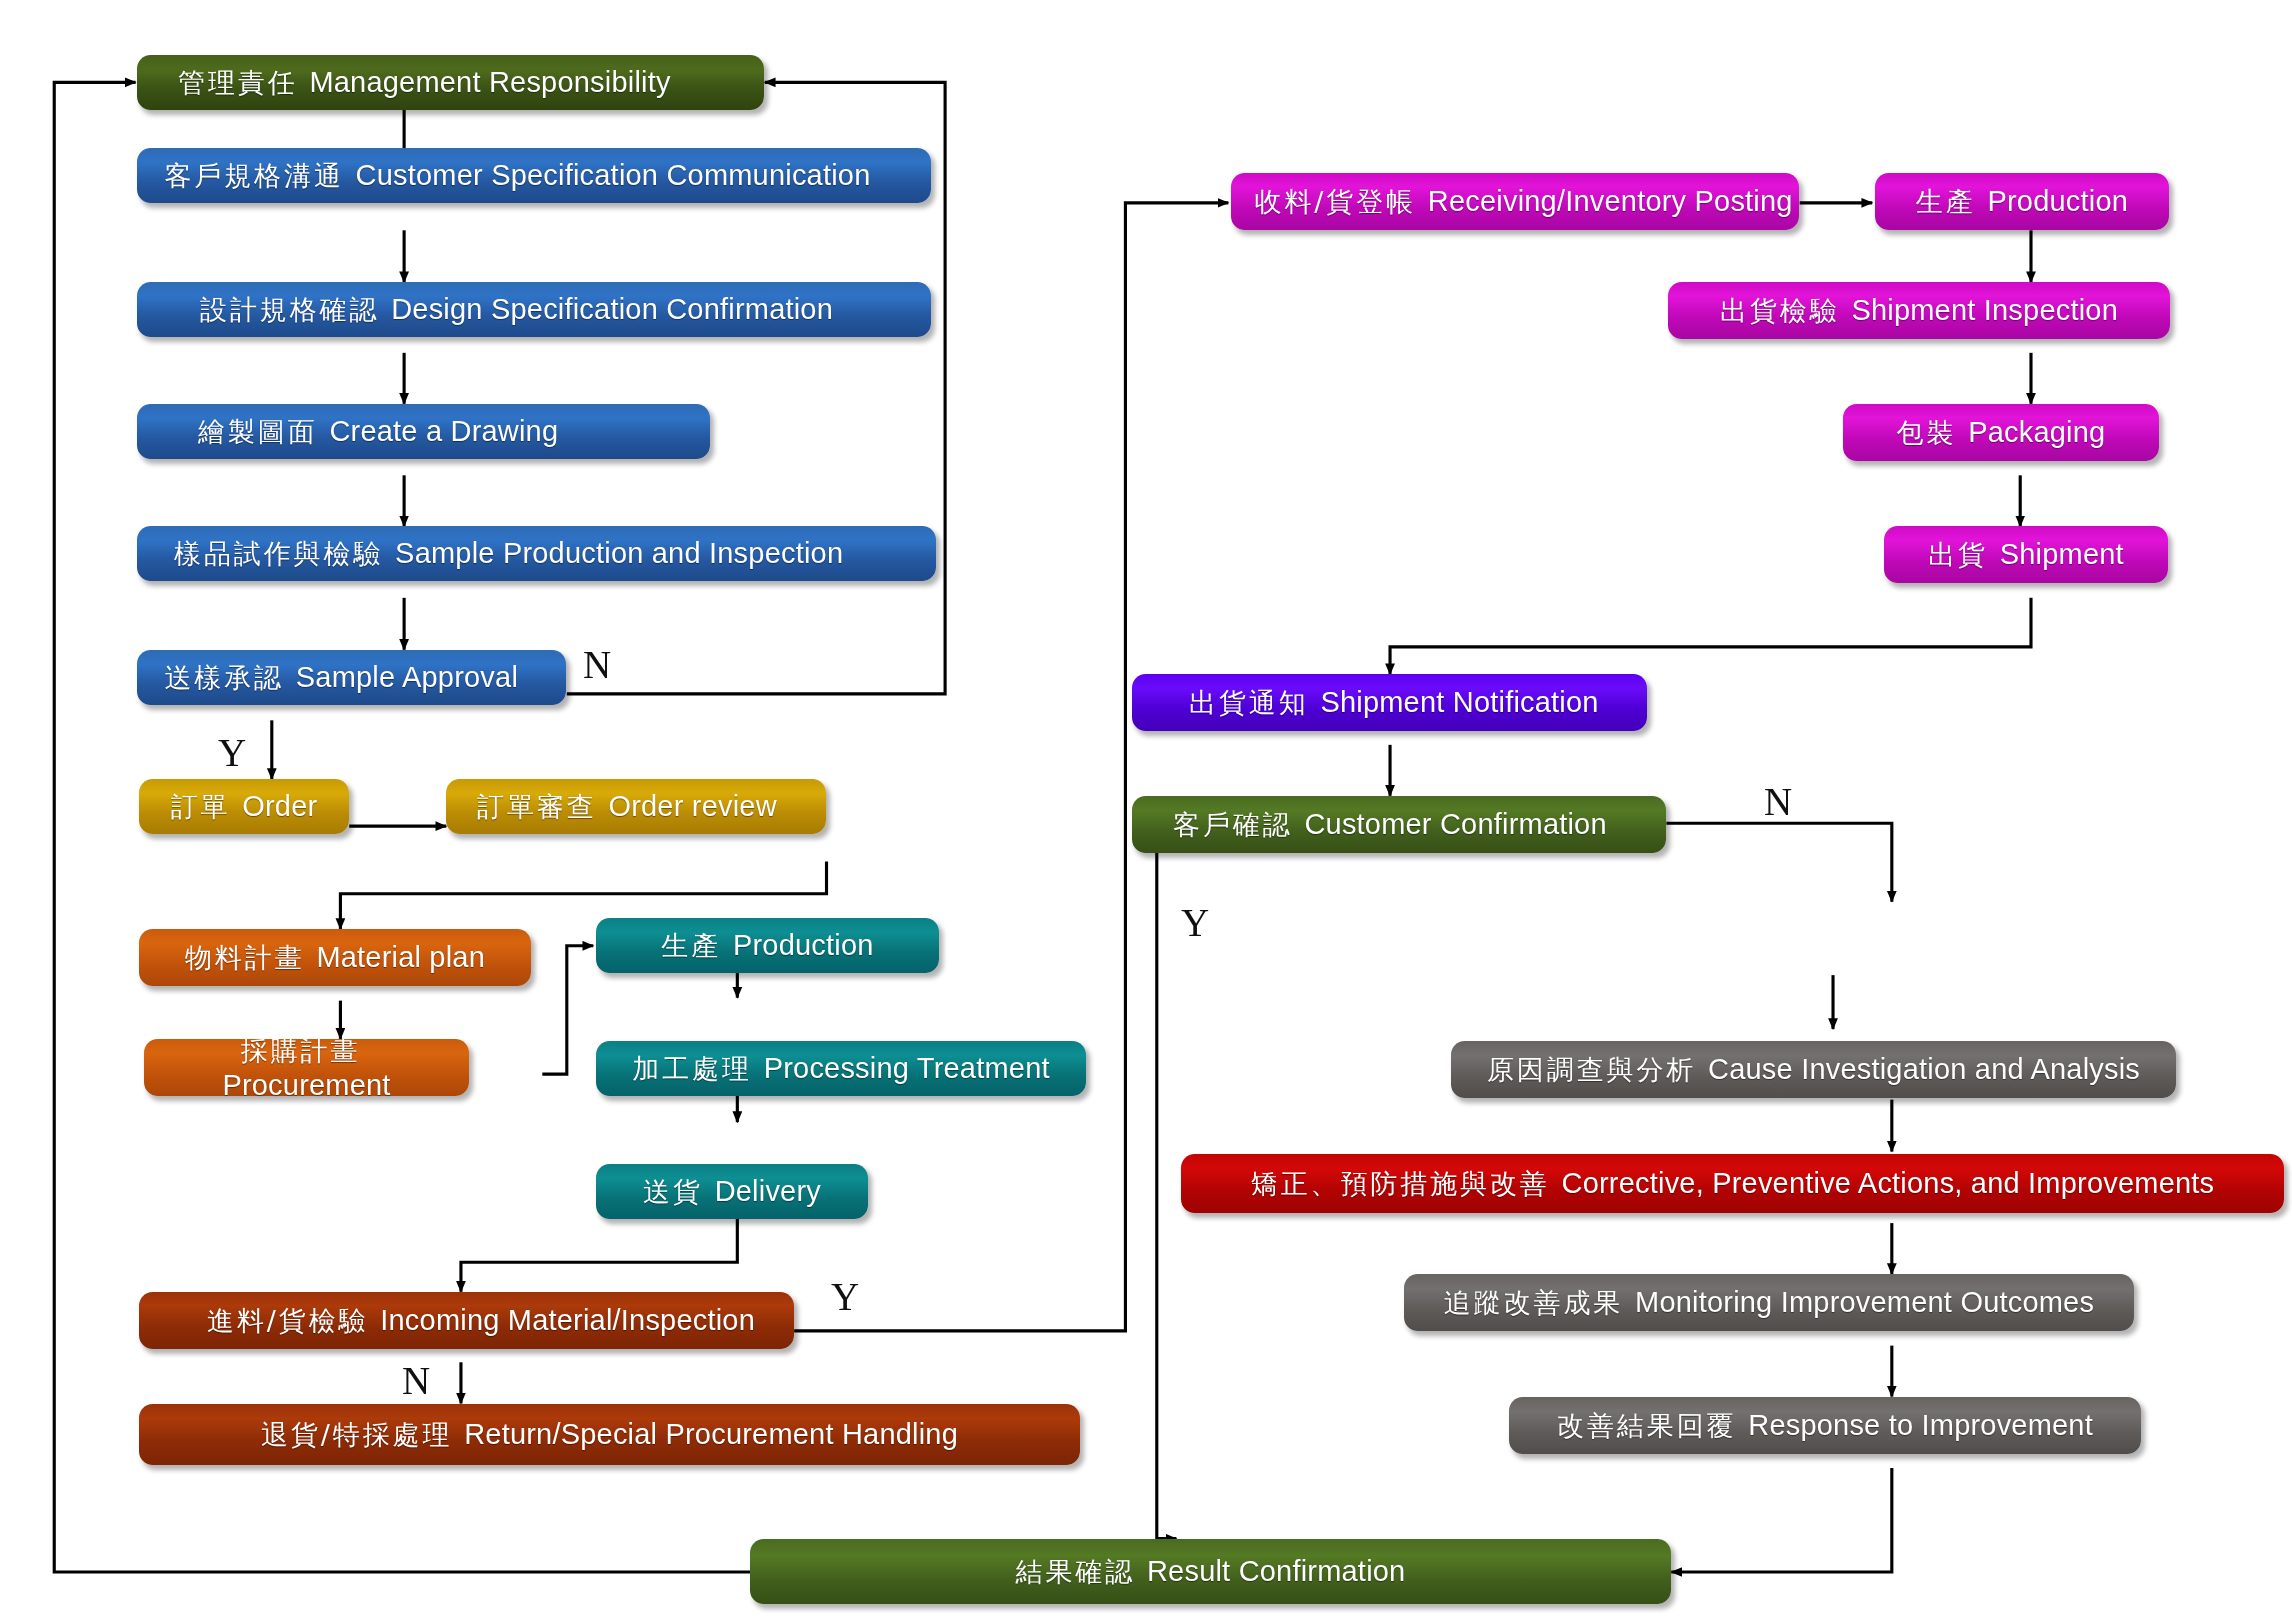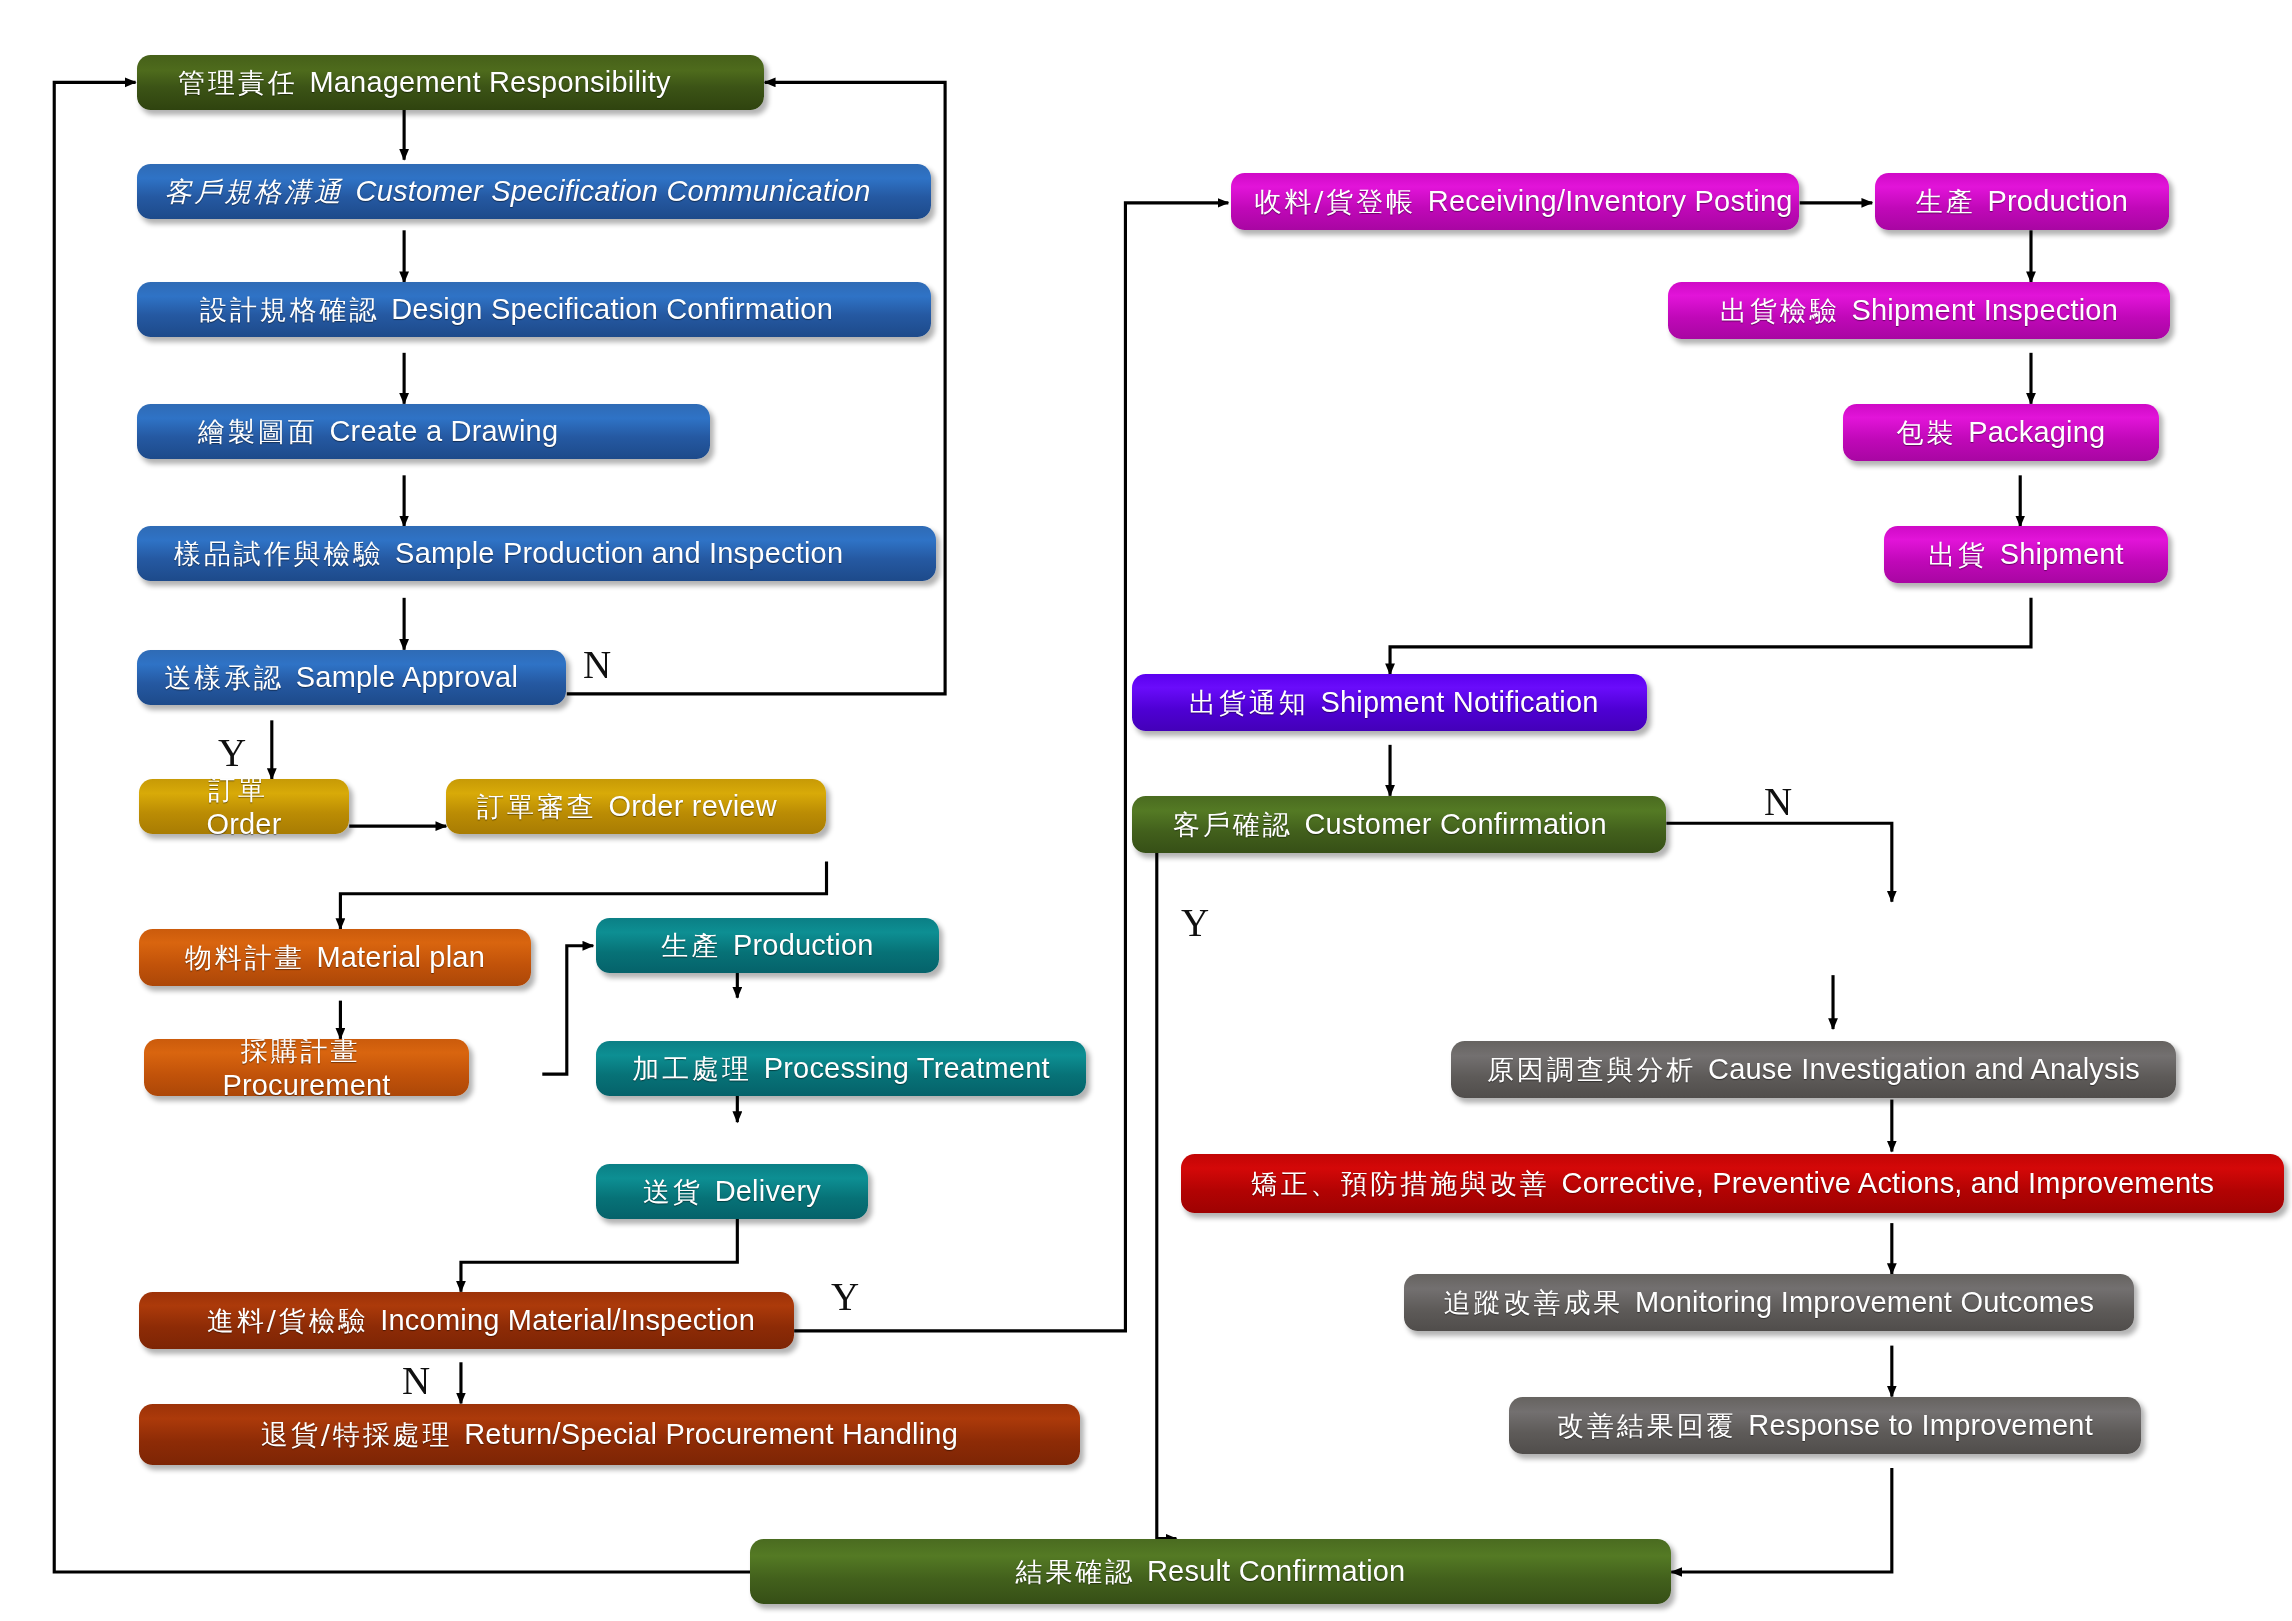--- a/index.html
+++ b/index.html
@@ -114,21 +114,21 @@
 
       <path d="M765,1604 L55,1604 L55,84 L138,84"></path>
     </g>
   </svg>
 
   <div class="node c-olive" style="left:137px;top:55px;width:627px;height:55px;justify-content:flex-start;padding-left:41px;">
     <span class="cn">管理責任</span>
     <span class="en">Management Responsibility</span>
   </div>
 
-  <div class="node c-blue" style="left:137px;top:164px;width:794px;height:55px;justify-content:flex-start;padding-left:27.4px;font-style:italic;">
+  <div class="node c-blue" style="left:137px;top:148px;width:794px;height:55px;justify-content:flex-start;padding-left:27.4px;">
     <span class="cn">客戶規格溝通</span>
     <span class="en">Customer Specification Communication</span>
   </div>
 
   <div class="node c-blue" style="left:137px;top:282px;width:794px;height:55px;justify-content:flex-start;padding-left:63px;">
     <span class="cn">設計規格確認</span>
     <span class="en">Design Specification Confirmation</span>
   </div>
 
   <div class="node c-blue" style="left:137px;top:404px;width:573px;height:55px;justify-content:flex-start;padding-left:61px;">
@@ -139,21 +139,21 @@
   <div class="node c-blue" style="left:137px;top:526px;width:799px;height:55px;justify-content:flex-start;padding-left:37px;">
     <span class="cn">樣品試作與檢驗</span>
     <span class="en">Sample Production and Inspection</span>
   </div>
 
   <div class="node c-blue" style="left:137px;top:650px;width:429px;height:55px;justify-content:flex-start;padding-left:27.4px;">
     <span class="cn">送樣承認</span>
     <span class="en">Sample Approval</span>
   </div>
 
-  <div class="node c-gold" style="left:139px;top:779px;width:210px;height:55px;flex-direction:column;">
+  <div class="node c-gold" style="left:139px;top:779px;width:210px;height:55px;">
     <span class="cn">訂單</span>
     <span class="en">Order</span>
   </div>
 
   <div class="node c-gold" style="left:446px;top:779px;width:380px;height:55px;justify-content:flex-start;padding-left:31px;">
     <span class="cn">訂單審查</span>
     <span class="en">Order review</span>
   </div>
 
   <div class="node c-orange" style="left:139px;top:929px;width:392px;height:57px;">

